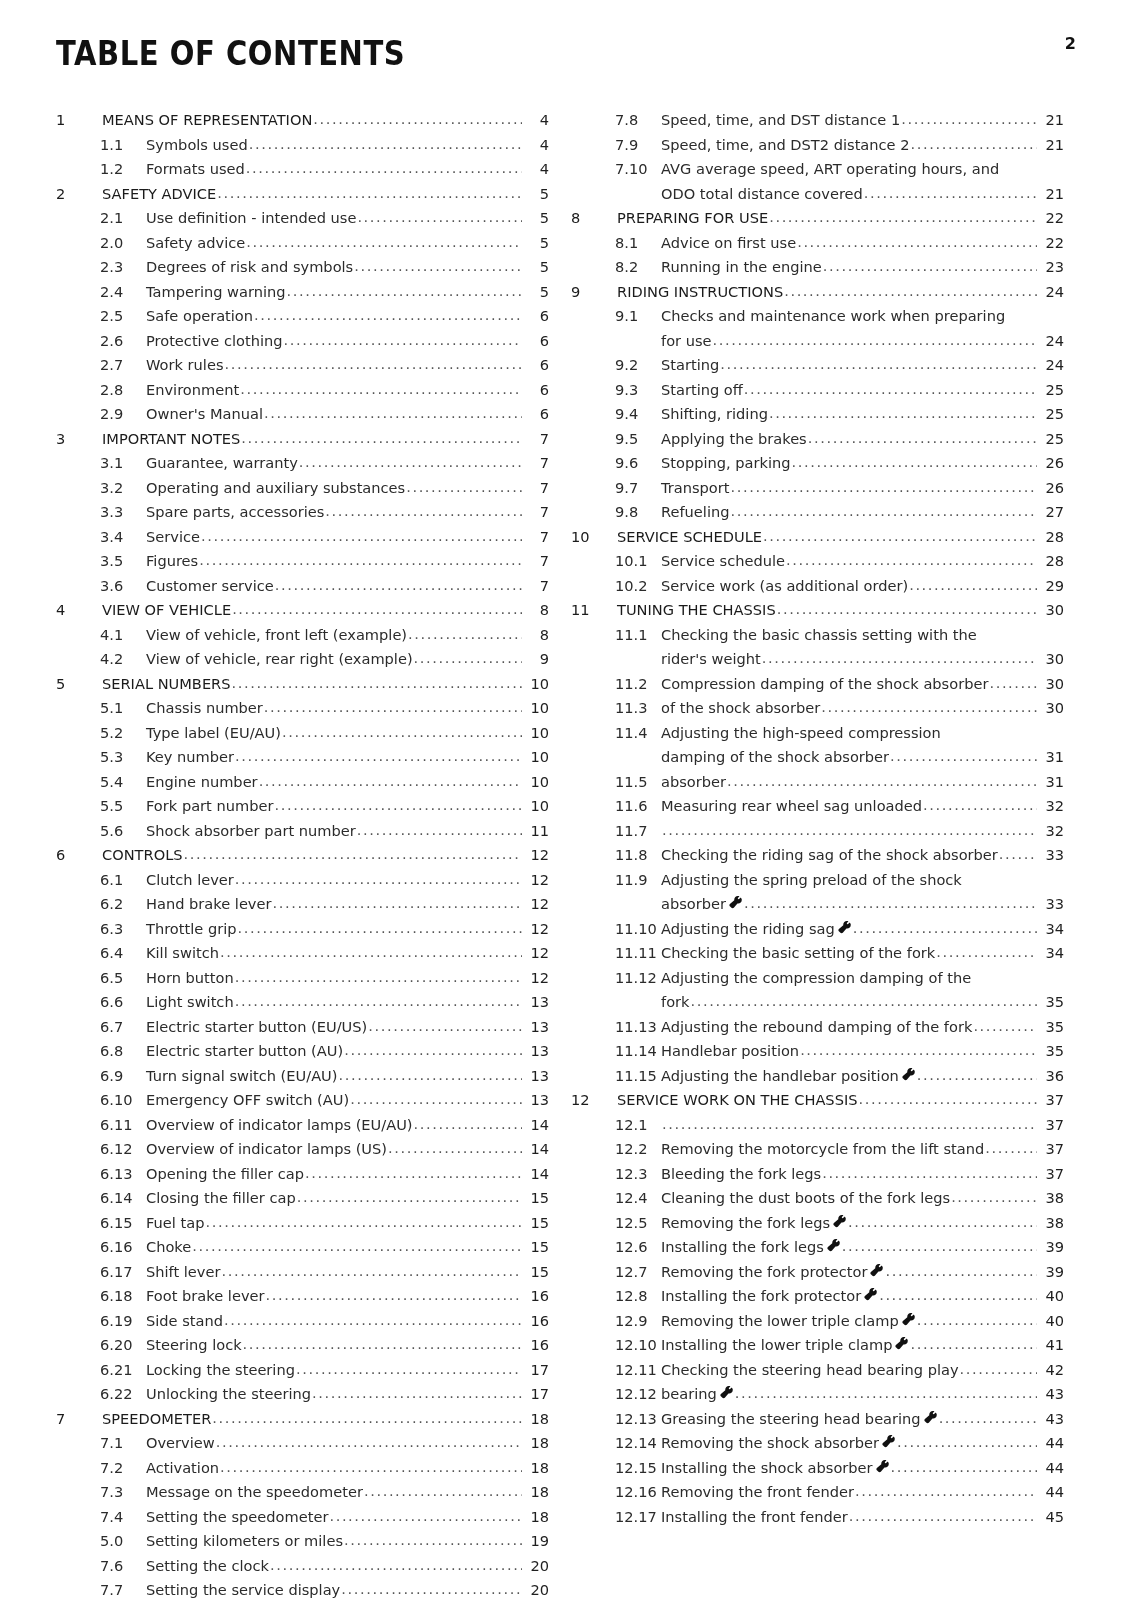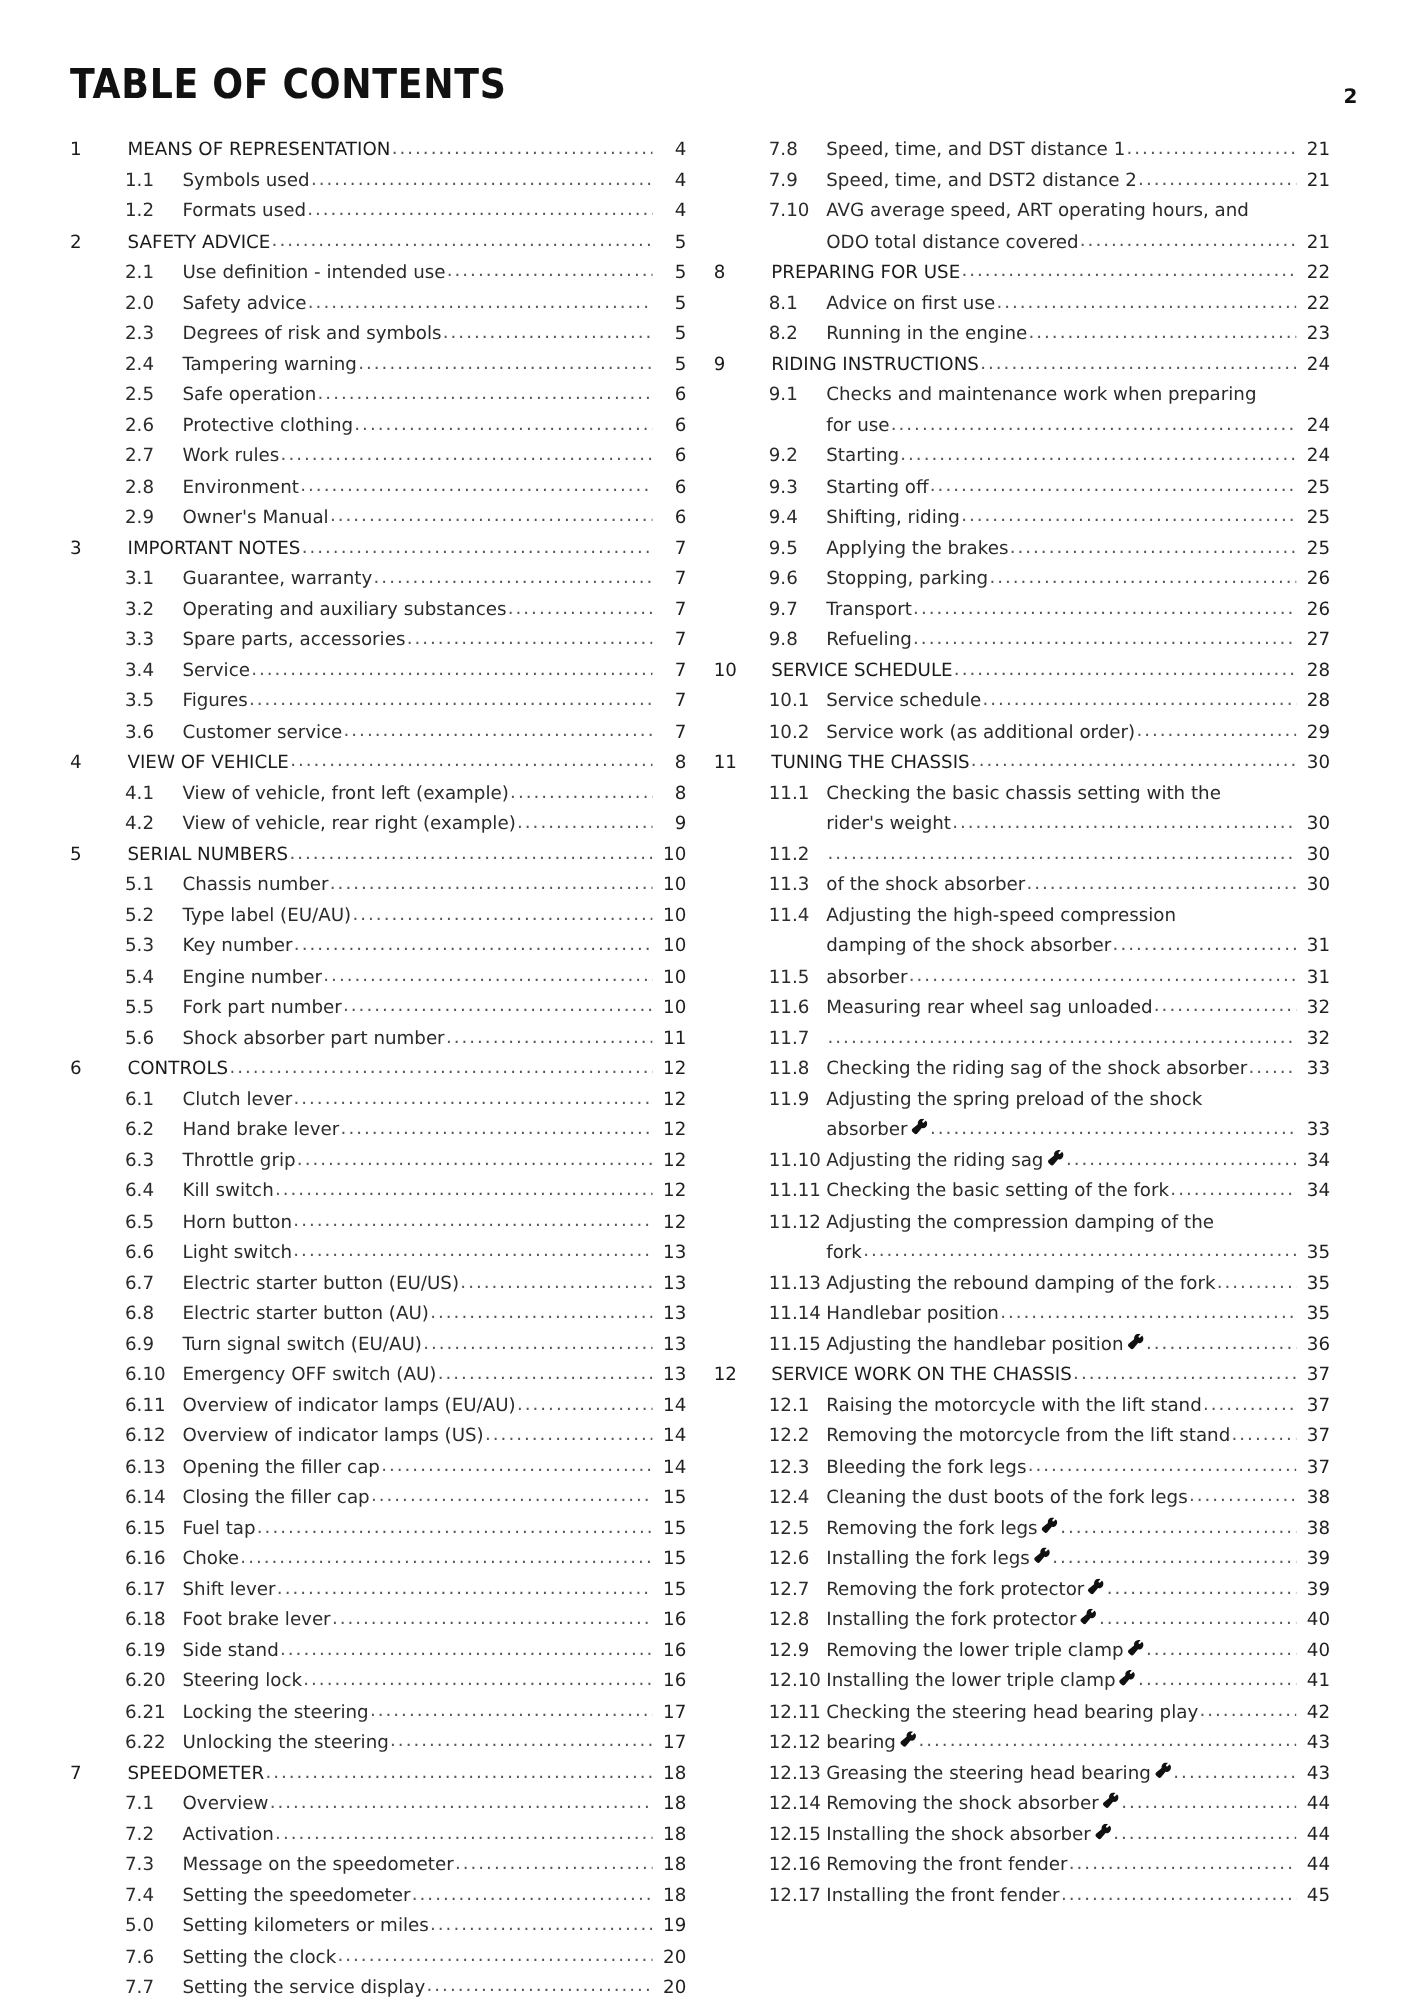--- a/index.html
+++ b/index.html
@@ -18,24 +18,24 @@
   .page {
     position: absolute;
     inset: 0;
     padding: 0;
   }
   
   .header {
     position: absolute;
     top: 34px;
     left: 56px;
-    right: 44px;
+    right: 54px;
     height: 52px;
     display: flex;
-    align-items: flex-end;
+    align-items: flex-start;
     justify-content: space-between;
   }
   .doc-title {
     font-family: "DejaVu Sans", "Liberation Sans", sans-serif;
     font-weight: bold;
     font-size: 33px;
     letter-spacing: 0.6px;
     color: #111111;
     transform: scaleX(0.88);
     transform-origin: left center;
@@ -963,20 +963,21 @@
               <span class="txt">rider's weight</span>
               <span class="leader">........................................................................................................................</span>
               <span class="pg">30</span>
             </div>
           </div>
         </div>
         <div class="toc-entry section">
           <div class="num-sub">11.2</div>
           <div class="entry-body">
             <div class="line">
+              <span class="txt">Compression damping of the shock absorber</span>
               <span class="leader">........................................................................................................................</span>
               <span class="pg">30</span>
             </div>
           </div>
         </div>
         <div class="toc-entry section">
           <div class="num-sub">11.3</div>
           <div class="entry-body">
             <div class="line">
               <span class="txt">of the shock absorber</span>
@@ -1141,21 +1142,20 @@
               <span class="txt">SERVICE WORK ON THE CHASSIS</span>
               <span class="leader">........................................................................................................................</span>
               <span class="pg">37</span>
             </div>
           </div>
         </div>
         <div class="toc-entry section">
           <div class="num-sub">12.1</div>
           <div class="entry-body">
             <div class="line">
-              <span class="txt">Raising the motorcycle with the lift stand</span>
               <span class="leader">........................................................................................................................</span>
               <span class="pg">37</span>
             </div>
           </div>
         </div>
         <div class="toc-entry section">
           <div class="num-sub">12.2</div>
           <div class="entry-body">
             <div class="line">
               <span class="txt">Removing the motorcycle from the lift stand</span>

